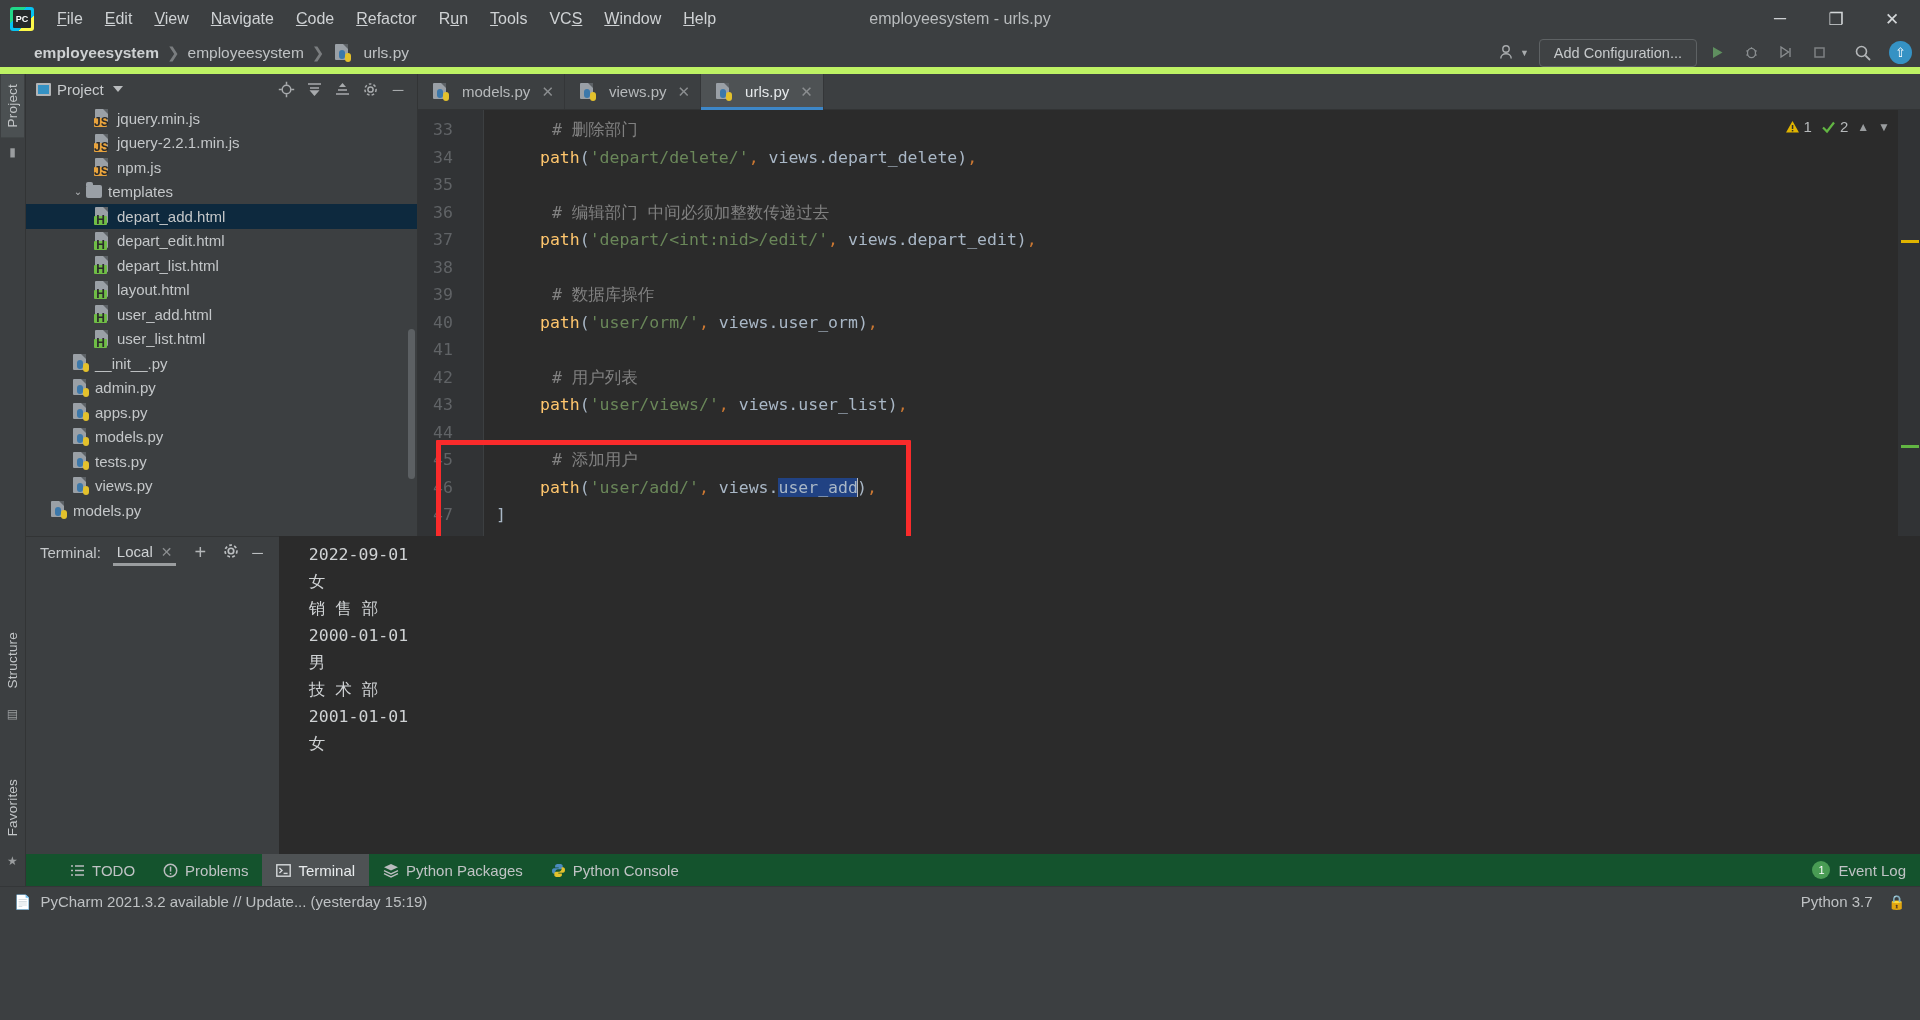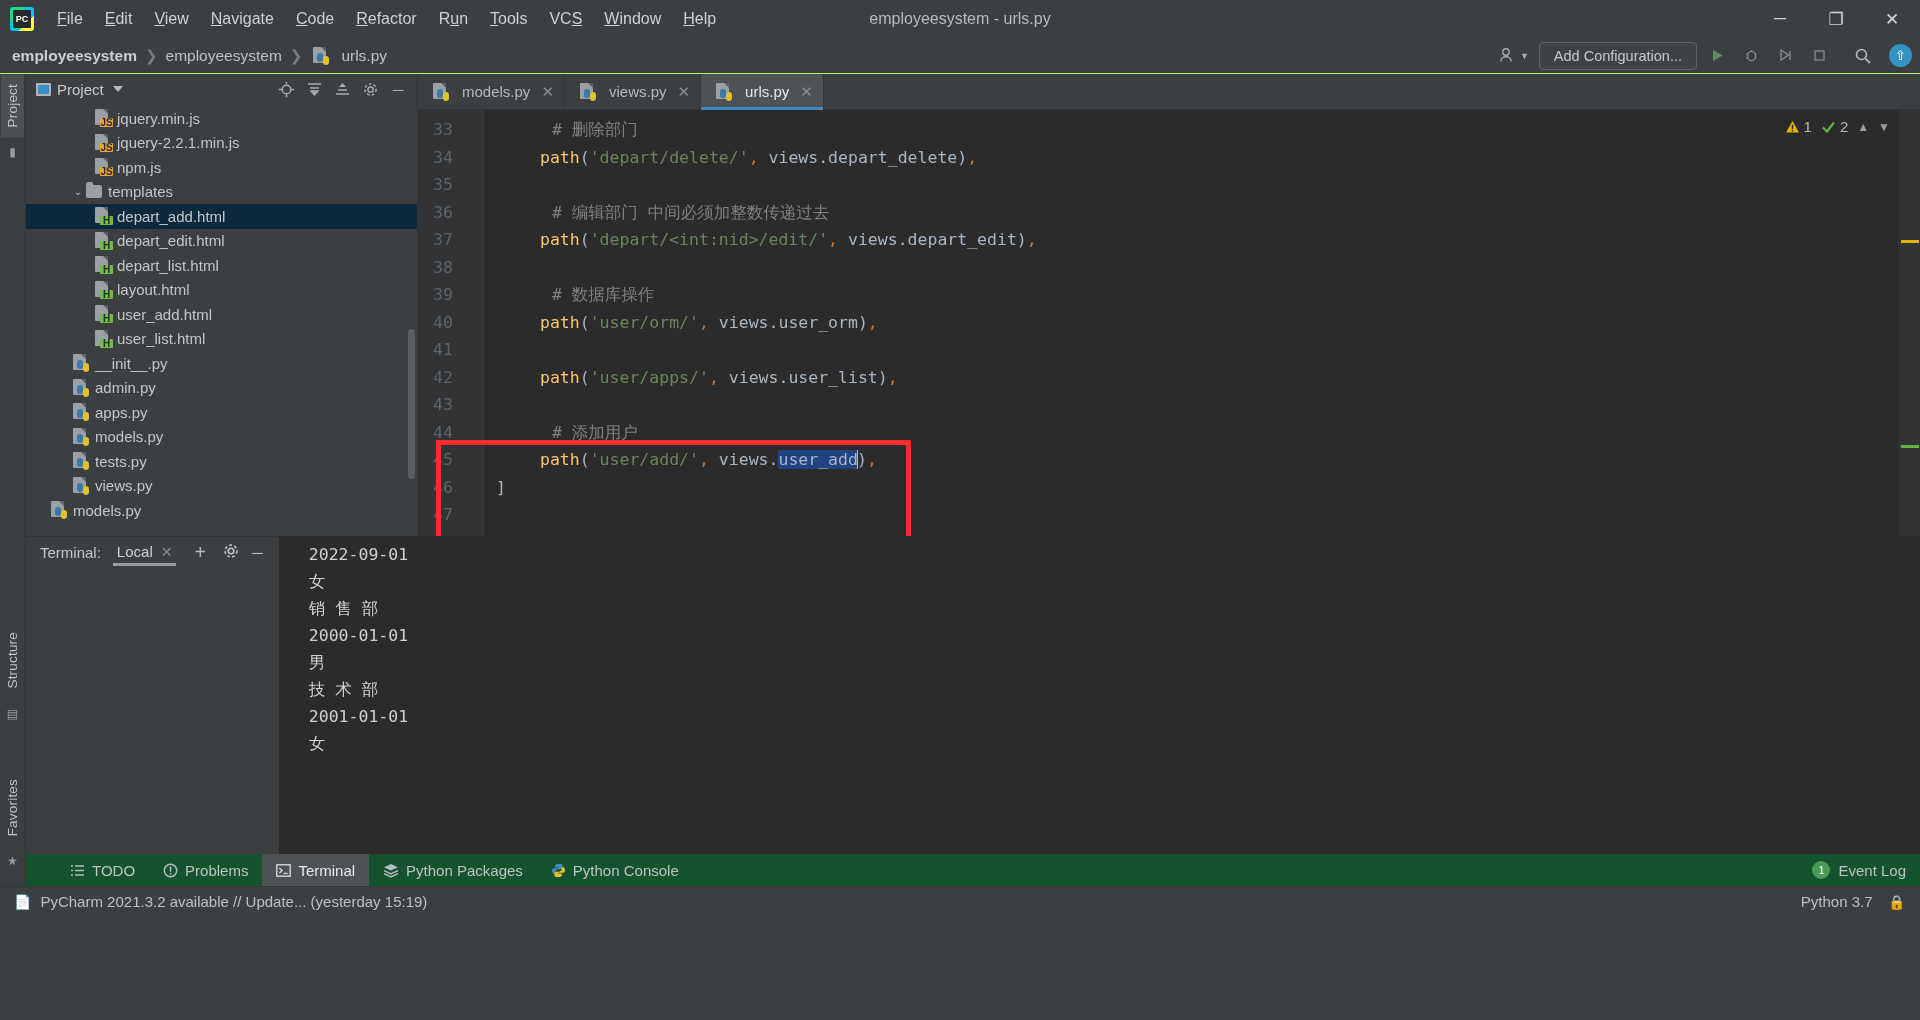--- a/index.html
+++ b/index.html
@@ -37,21 +37,21 @@
   }
   .win-ctrls { margin-left: auto; display: flex; align-items: center; z-index: 3; }
   .win-btn {
     width: 56px; height: 38px; display: flex; align-items: center; justify-content: center;
     color: #d4d7d9; font-size: 17px;
   }
 
   
   .navbar {
     height: 36px; background: #3c3f41; display: flex; align-items: center;
-    padding: 0 8px 0 12px; flex: 0 0 36px; border-bottom: 1px solid #bef264;
+    padding: 0 8px 0 34px; flex: 0 0 36px; border-bottom: 7px solid #bef264;
   }
   .crumb { font-size: 15.5px; color: #bfc2c4; display: flex; align-items: center; }
   .crumb.bold { font-weight: bold; color: #cdd0d2; }
   .crumb-sep { color: #7a7d7f; margin: 0 8px; font-size: 15px; }
   .nav-right { margin-left: auto; display: flex; align-items: center; gap: 6px; }
   .user-ico { display: flex; align-items: center; gap: 3px; color: #a9acae; font-size: 15px; padding: 0 4px; }
   .add-config {
     border: 1px solid #5e6264; border-radius: 4px; padding: 5px 14px;
     font-size: 14.5px; color: #c6c9cb; background: #3f4244; white-space: nowrap;
   }
@@ -125,22 +125,22 @@
   
   .fico .sheet {
     position: absolute; left: 3px; top: 0px; width: 13px; height: 16px;
     background: #9aa0a6; border-radius: 1px;
   }
   .fico .sheet::after {
     content:""; position:absolute; right:0; top:0; border-left:5px solid transparent;
     border-top:5px solid #5c6165;
   }
   .fico .badge {
-    position: absolute; left: 8px; bottom: 0px; width: 13px; height: 9px;
-    font-size: 10px; font-weight: bold; color: #2b2b2b; line-height: 9px; text-align: center;
+    position: absolute; left: 2px; bottom: 0px; width: 13px; height: 9px;
+    font-size: 12px; font-weight: bold; color: #2b2b2b; line-height: 9px; text-align: center;
     border-radius: 1px;
   }
   .fico .badge.js { background: #e8a33d; }
   .fico .badge.h  { background: #6fbd46; }
   .fico .py {
     position: absolute; left: 7px; bottom: 0px; width: 12px; height: 12px;
   }
   .fico .py::before, .fico .py::after {
     content:""; position:absolute; width: 6px; height: 9px; border-radius: 3px;
   }
@@ -577,21 +577,22 @@
             <div class="code" id="code">
                 <div class="cline"><span class="cmt"># 删除部门</span></div>
                 <div class="cline"><span class="fn">path</span><span class="pun">(</span><span class="str">'depart/delete/'</span><span class="comma">,</span><span class="pun"> views.depart_delete</span><span class="pun">)</span><span class="comma">,</span></div>
                 <div class="cline">&nbsp;</div>
                 <div class="cline"><span class="cmt"># 编辑部门 中间必须加整数传递过去</span></div>
                 <div class="cline"><span class="fn">path</span><span class="pun">(</span><span class="str">'depart/&lt;int:nid&gt;/edit/'</span><span class="comma">,</span><span class="pun"> views.depart_edit</span><span class="pun">)</span><span class="comma">,</span></div>
                 <div class="cline">&nbsp;</div>
                 <div class="cline"><span class="cmt"># 数据库操作</span></div>
                 <div class="cline"><span class="fn">path</span><span class="pun">(</span><span class="str">'user/orm/'</span><span class="comma">,</span><span class="pun"> views.user_orm</span><span class="pun">)</span><span class="comma">,</span></div>
                 <div class="cline">&nbsp;</div>
-                <div class="cline"><span class="fn">path</span><span class="pun">(</span><span class="str">'user/apps/'</span><span class="comma">,</span><span class="pun"> views.user_list</span><span class="pun">)</span><span class="comma">,</span></div>
+                <div class="cline"><span class="cmt"># 用户列表</span></div>
+                <div class="cline"><span class="fn">path</span><span class="pun">(</span><span class="str">'user/views/'</span><span class="comma">,</span><span class="pun"> views.user_list</span><span class="pun">)</span><span class="comma">,</span></div>
                 <div class="cline">&nbsp;</div>
                 <div class="cline"><span class="cmt"># 添加用户</span></div>
                 <div class="cline"><span class="fn">path</span><span class="pun">(</span><span class="str">'user/add/'</span><span class="comma">,</span><span class="pun"> views.</span><span class="sel-tok">user_add</span><span class="caret-bar"></span><span class="pun">)</span><span class="comma">,</span></div>
                 <div class="cline" style="padding-left: 12px;"><span class="pun">]</span></div>
               </div>
             <div class="insp-row">
               <div class="marker" style="background:#e0b400;top:130px;"></div>
               <div class="marker" style="background:#62b543;top:335px;"></div>
             </div>
             <div class="insp-badges">

